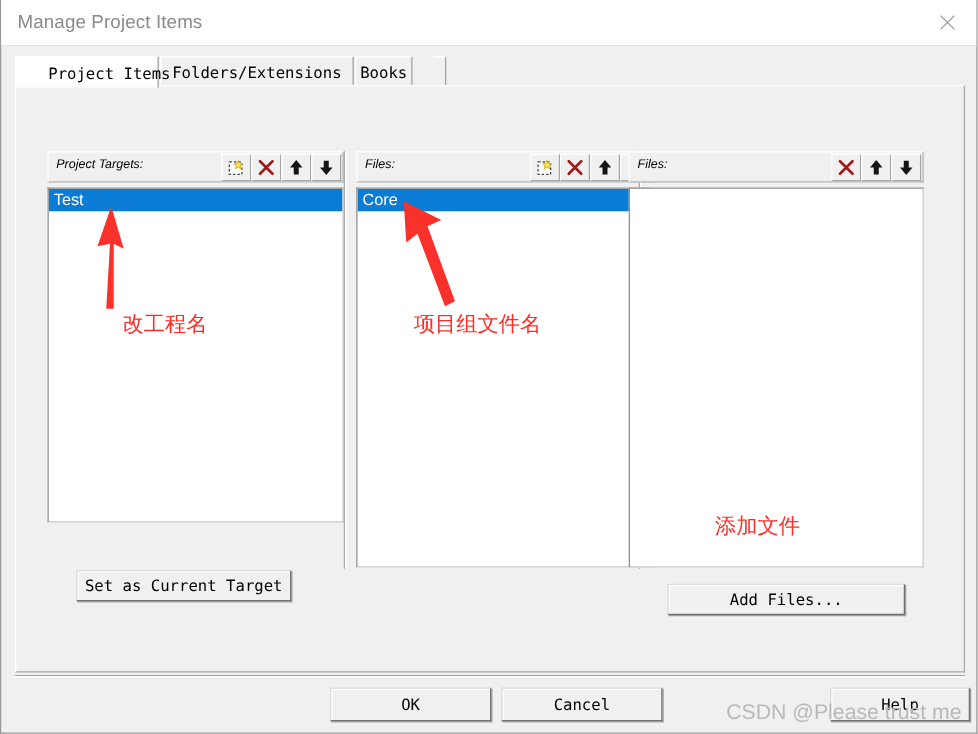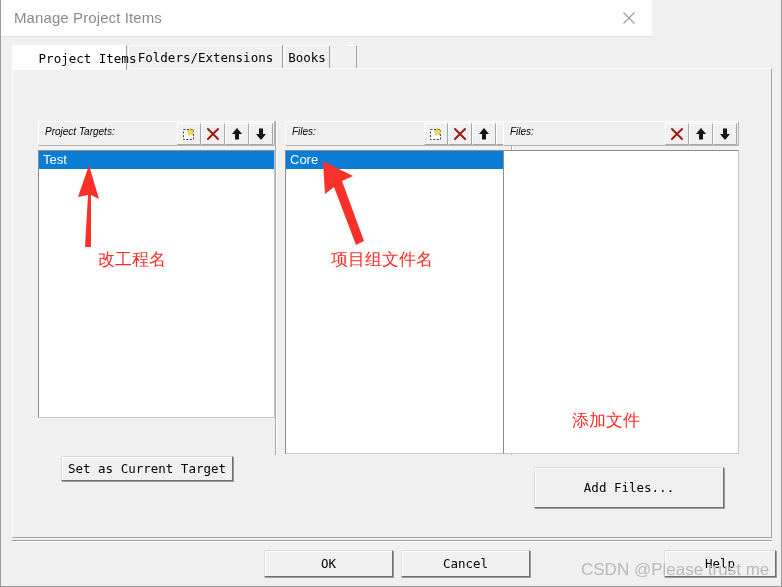--- a/index.html
+++ b/index.html
@@ -24,21 +24,21 @@
     background: #f0f0f0;
     border-left: 1px solid #9a9a9a;
     border-right: 1px solid #9a9a9a;
     border-bottom: 1px solid #9a9a9a;
   }
 
   
   #titlebar {
     position: absolute;
     left: 0; top: 0;
-    width: 651px;
+    width: 780px;
     height: 36px;
     background: #ffffff;
     border-bottom: 1px solid #e2e2e2;
   }
   #title-text {
     position: absolute;
     left: 13px;
     top: 9px;
     font-size: 15px;
     color: #8a8a8a;
@@ -363,21 +363,21 @@
             </svg>
           </span>
         </span>
       </div>
       <div class="listbox" style="height:304px; margin-top:4px;"></div>
     </div>
 
     <div class="push-btn mono" style="left:48px; top:387px; width:172px; height:25px;">
       <span>Set as Current Target</span>
     </div>
-    <div class="push-btn mono" style="left:521px; top:398px; width:190px; height:41px;">
+    <div class="push-btn mono" style="left:521px; top:398px; width:190px; height:25px;">
       <span>Add Files...</span>
     </div>
 
     <svg class="anno-arrow" style="left:50px; top:90px;" width="50" height="90" viewBox="0 0 50 90">
       <path d="M22 88 L25 36 L15 38 L26 6 L36 40 L28 36 L28 88 Z" fill="#f8312a"></path>
     </svg>
     <div class="anno-text" style="left:85px; top:179px;">改工程名</div>
 
     <svg class="anno-arrow" style="left:295px; top:90px;" width="70" height="90" viewBox="0 0 70 90">
       <path d="M48 86 L26 28 L17 35 L15 2 L45 17 L34 22 L56 82 Z" fill="#f8312a"></path>

